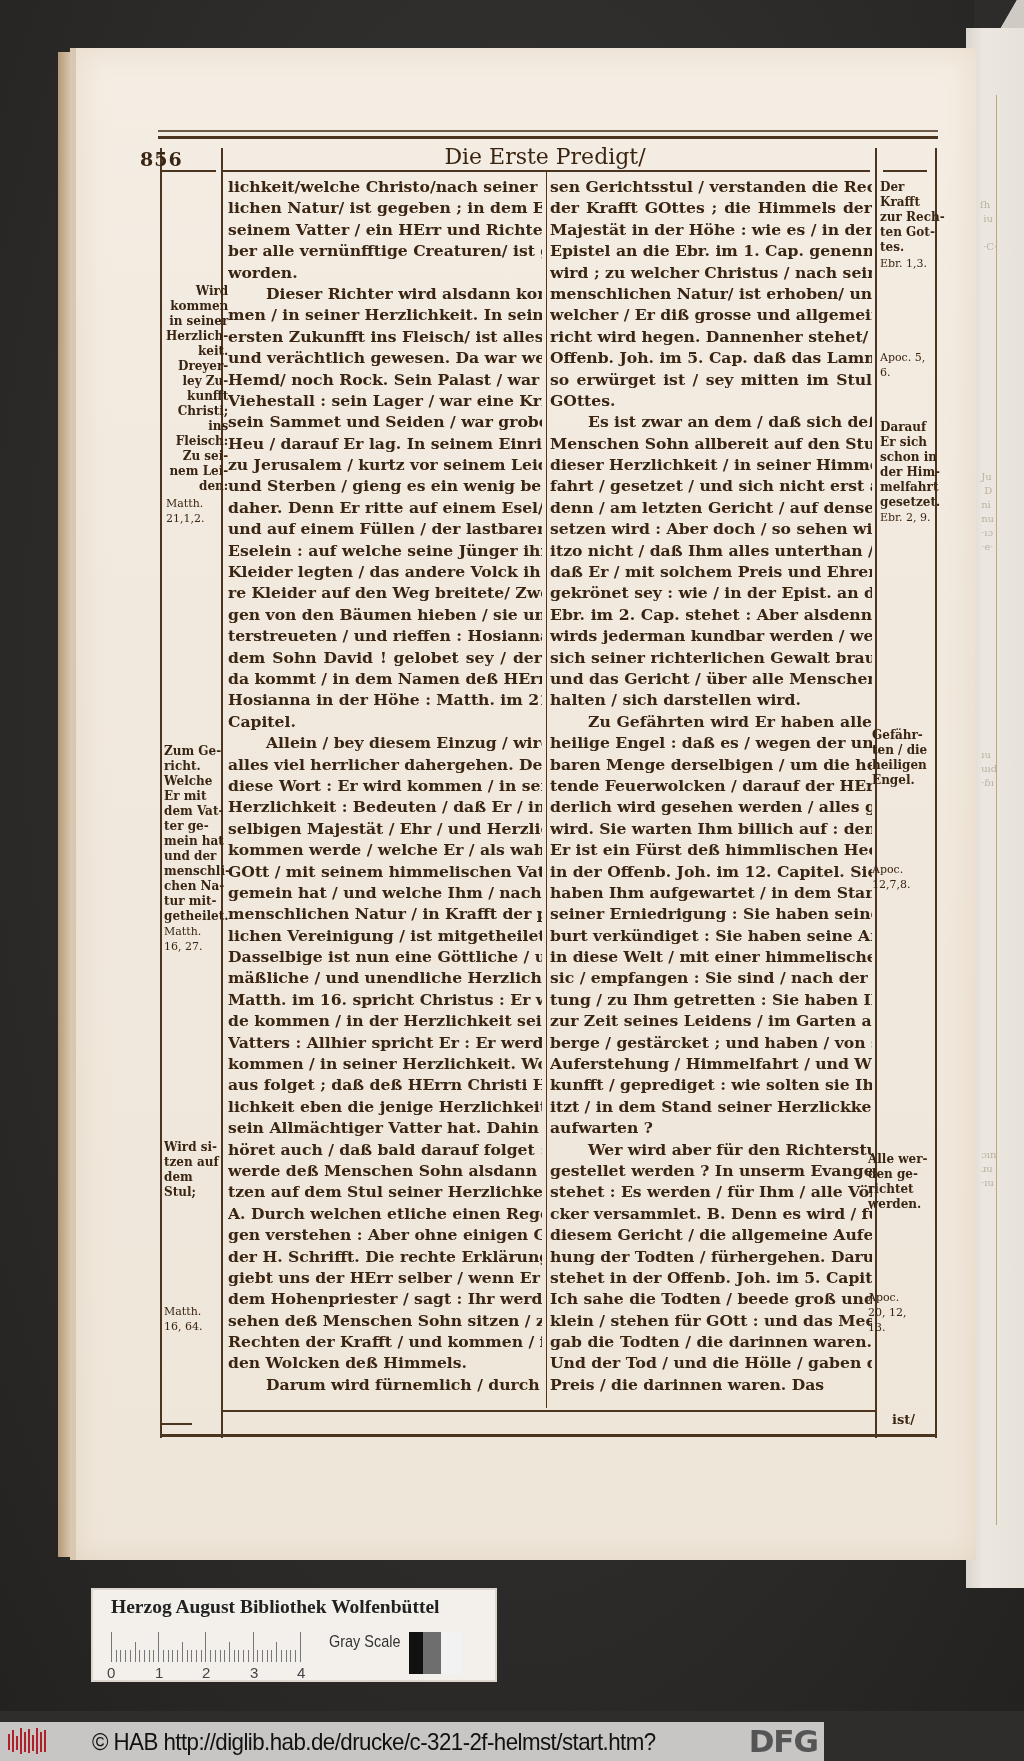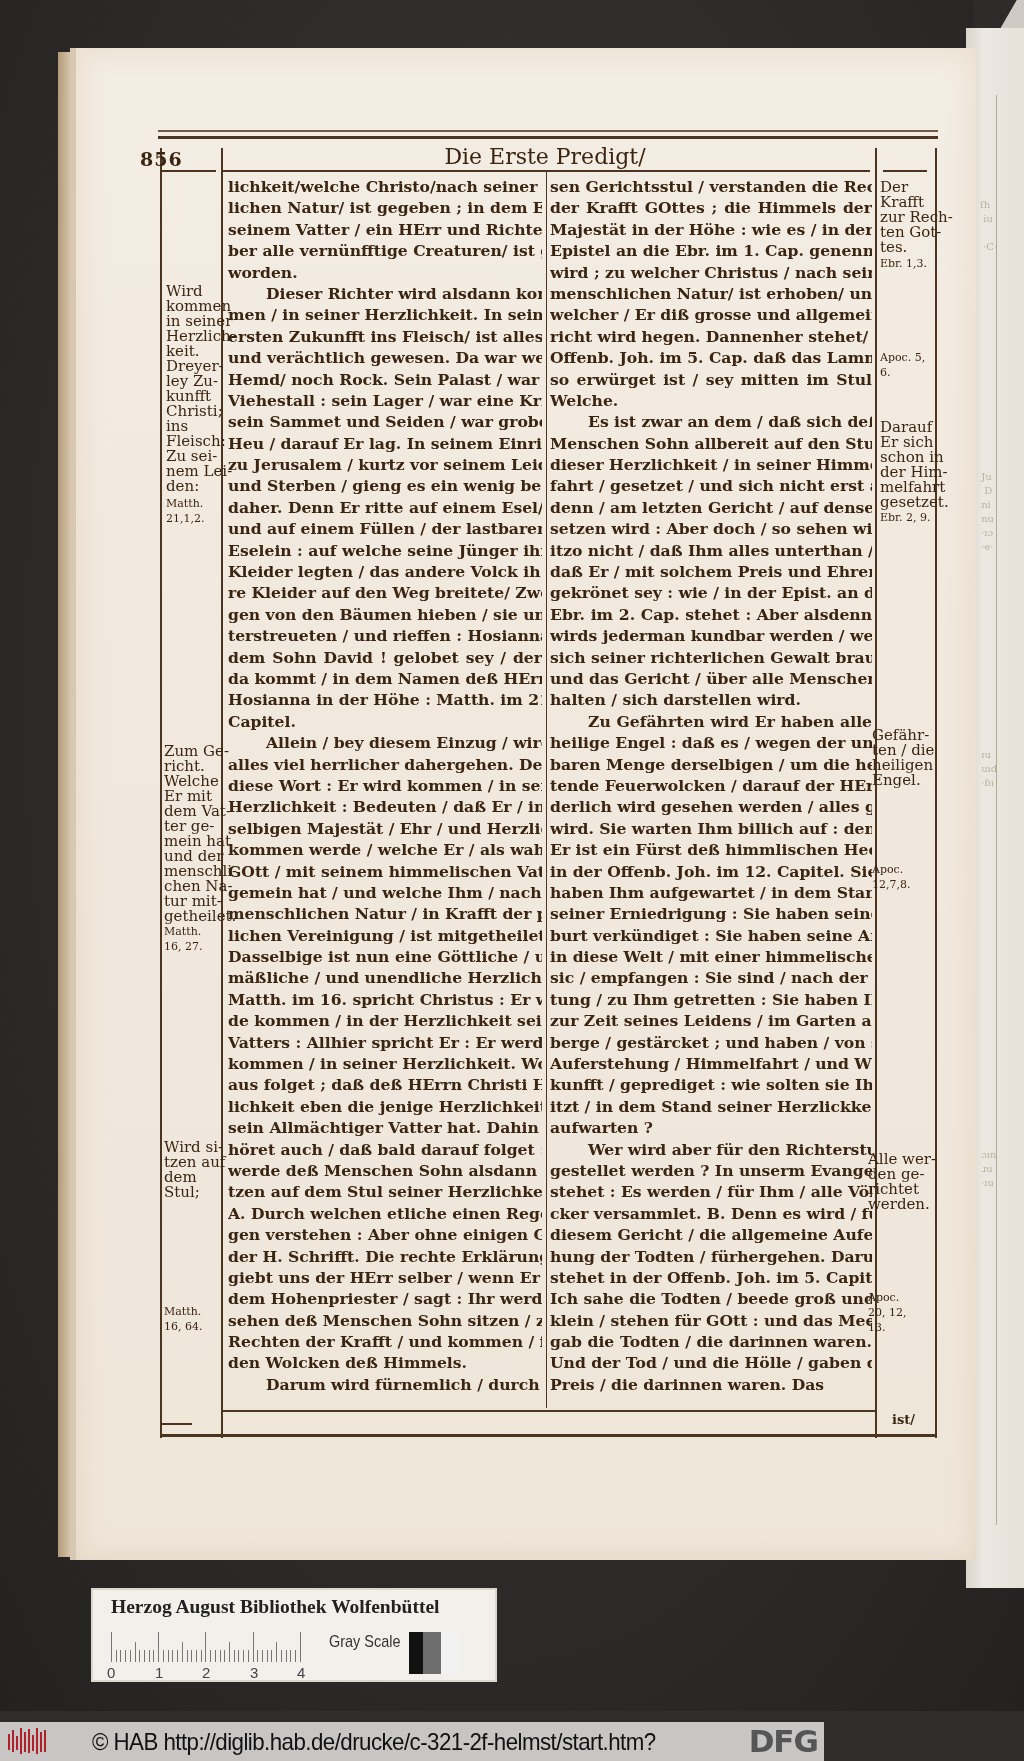--- a/index.html
+++ b/index.html
@@ -49,21 +49,21 @@
     font-size:22px; font-weight:normal;
   }
   .col {
     position:absolute; font-size:15.6px; line-height:21.4px; font-weight:bold;
     white-space:nowrap;
   }
   .col .ln { display:block; height:21.4px; overflow:hidden; text-align:justify; text-align-last:justify; }
   .col .ln.last { text-align-last:left; }
   .col .ln.indent { padding-left:38px; }
   .note {
-    position:absolute; font-size:15px; line-height:15px; font-weight:normal; white-space:pre;
+    position:absolute; font-size:12px; line-height:15px; font-weight:bold; white-space:pre;
   }
   .note.ref { font-weight:normal; font-size:11px; }
   
   .hab-card {
     position:absolute; left:91px; top:1588px; width:402px; height:90px;
     background:#f3f0ec; border:2px solid #ddd6cc;
   }
   .hab-title {
     position:absolute; left:18px; top:6px; font-family:"Liberation Serif", serif;
     font-weight:bold; font-size:19.5px; color:#222;
@@ -201,21 +201,21 @@
     <span class="ln">sen Gerichtsstul / verstanden die Rechte</span>
     <span class="ln">der Krafft GOttes ; die Himmels der</span>
     <span class="ln">Majestät in der Höhe : wie es / in der</span>
     <span class="ln">Epistel an die Ebr. im 1. Cap. genennet</span>
     <span class="ln">wird ; zu welcher Christus / nach seiner</span>
     <span class="ln">menschlichen Natur/ ist erhoben/ und/ nach</span>
     <span class="ln">welcher / Er diß grosse und allgemeine Ge=</span>
     <span class="ln">richt wird hegen.  Dannenher stehet/ in der</span>
     <span class="ln">Offenb. Joh. im 5. Cap. daß das Lamm/</span>
     <span class="ln">so erwürget ist / sey mitten im Stul</span>
-    <span class="ln last">Welche.</span>
+    <span class="ln last">GOttes.</span>
     <span class="ln indent">Es ist zwar an dem / daß sich deß</span>
     <span class="ln">Menschen Sohn allbereit auf den Stul</span>
     <span class="ln">dieser Herzlichkeit / in seiner Himmel=</span>
     <span class="ln">fahrt / gesetzet / und sich nicht erst als=</span>
     <span class="ln">denn / am letzten Gericht / auf denselben</span>
     <span class="ln">setzen wird : Aber doch / so sehen wir noch</span>
     <span class="ln">itzo nicht / daß Ihm alles unterthan / und</span>
     <span class="ln">daß Er / mit solchem Preis und Ehren/</span>
     <span class="ln">gekrönet sey :  wie / in der Epist. an die</span>
     <span class="ln">Ebr. im 2. Cap. stehet : Aber alsdenn</span>
@@ -252,21 +252,21 @@
     <span class="ln">stehet in der Offenb. Joh. im 5. Capitel.</span>
     <span class="ln">Ich sahe die Todten / beede groß und</span>
     <span class="ln">klein / stehen für GOtt : und das Meer</span>
     <span class="ln">gab die Todten / die darinnen waren.</span>
     <span class="ln">Und der Tod / und die Hölle / gaben die</span>
     <span class="ln last">Preis / die darinnen waren.   Das</span>
   </div>
 
 <div class="note ink" style="left:892px;top:1412px;font-size:13px;font-weight:bold;">ist/</div>
 
-<div class="note ink" style="left:166px;top:284px;">Wird
+<div class="note ink" style="left:166px;top:284px;text-align:right;">Wird
 kommen
 in seiner
 Herzlich-
 keit.
 Dreyer-
 ley Zu-
 kunfft
 Christi;
 ins
 Fleisch:

